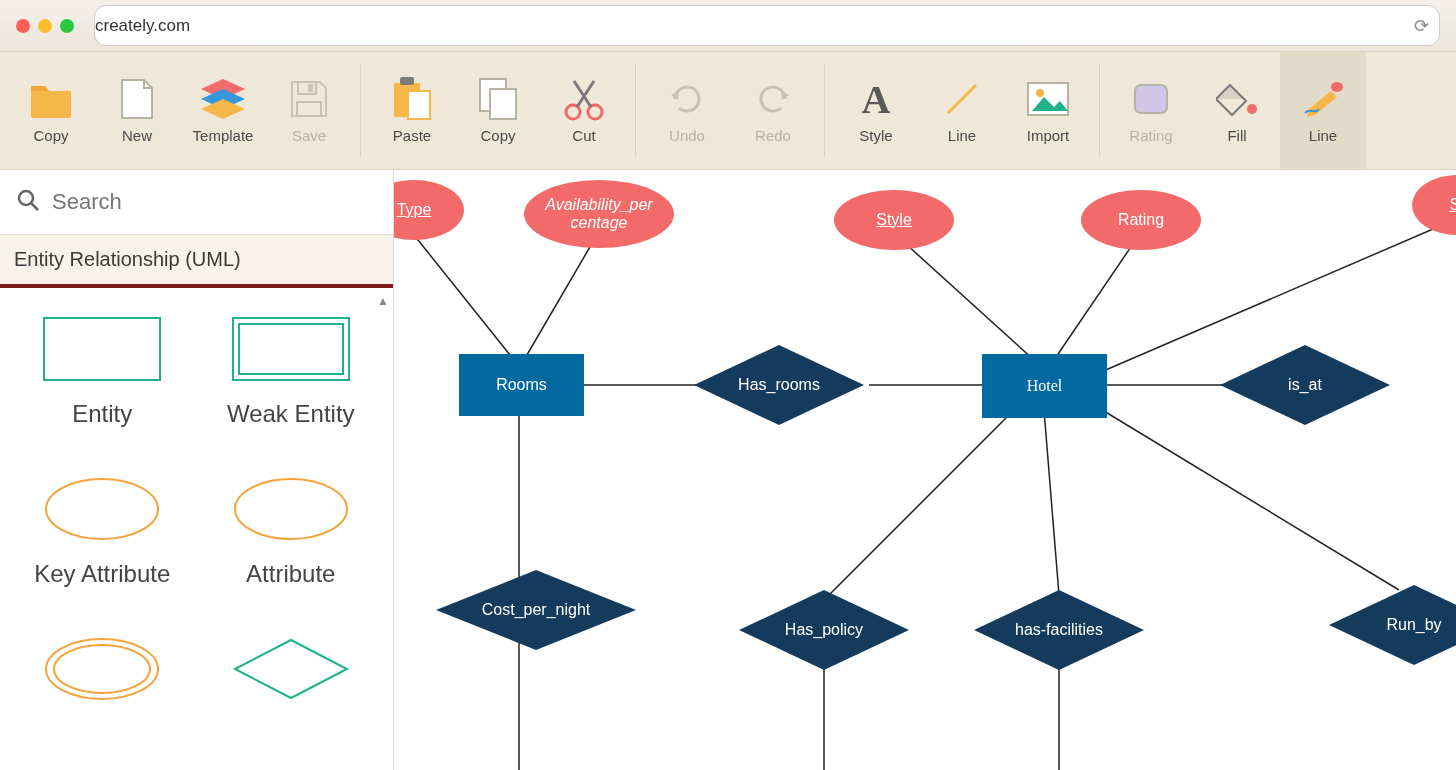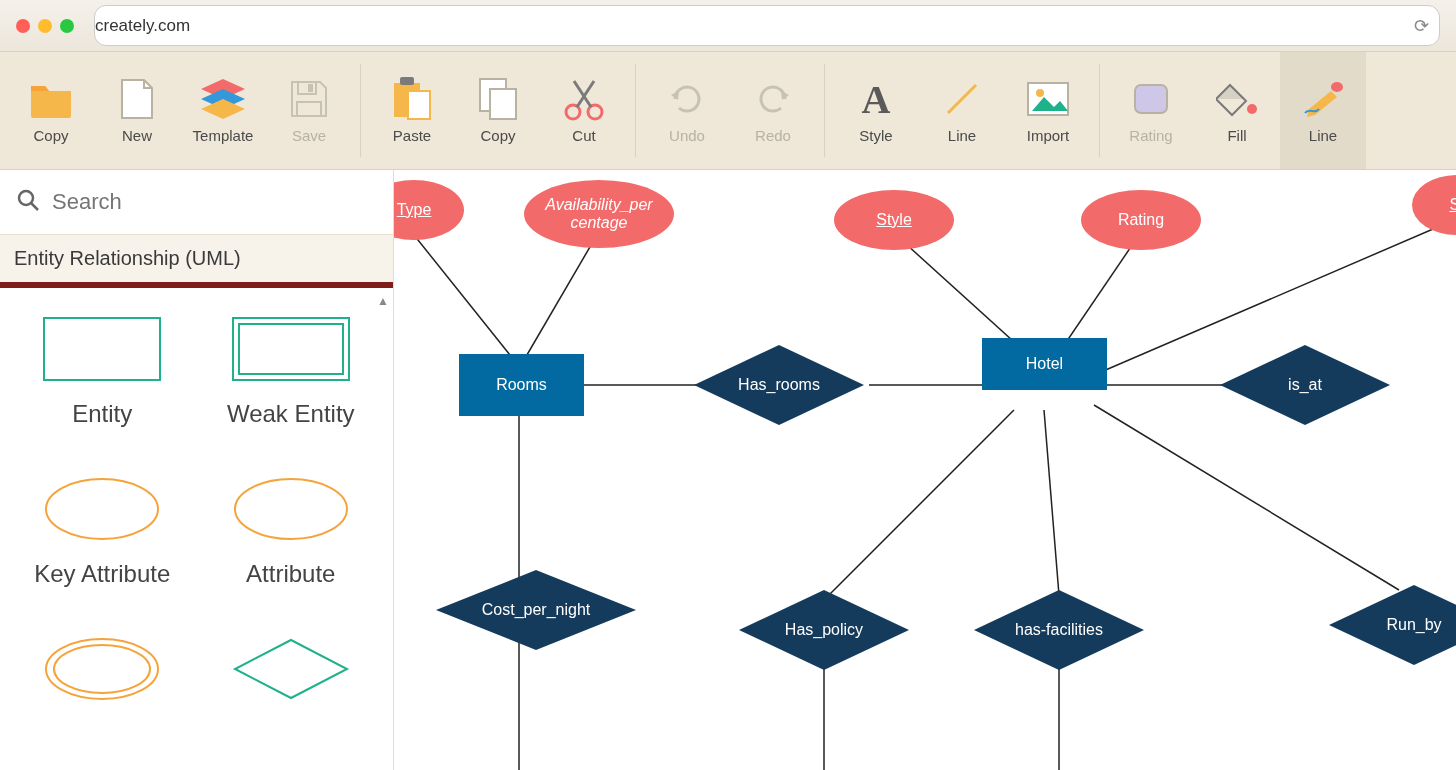--- a/index.html
+++ b/index.html
@@ -19,21 +19,21 @@
   .tb-btn.disabled { color: #b8b2a3; }
   .tb-btn.active { background: #e3dbc9; }
   .tb-divider { width: 1px; background: #d9d2c2; margin: 12px 8px; }
   .tb-icon { width: 44px; height: 44px; display: flex; align-items: center; justify-content: center; }
 
   .workspace { display: flex; height: calc(770px - 52px - 118px); }
   .sidebar { width: 394px; background: #fff; border-right: 1px solid #ddd; display: flex; flex-direction: column; }
   .search-row { height: 64px; display: flex; align-items: center; padding: 0 16px; gap: 12px; }
   .search-row input { border: none; outline: none; font-size: 22px; color: #888; flex: 1; }
   .search-icon { color: #666; }
-  .category-row { height: 54px; background: #f7f3ea; display: flex; align-items: center; padding: 0 14px; font-size: 20px; color: #3a3a3a; border-top: 1px solid #e6e0d1; border-bottom: 6px solid #7f1d1d; }
+  .category-row { height: 54px; background: #f7f3ea; display: flex; align-items: center; padding: 0 14px; font-size: 20px; color: #3a3a3a; border-top: 1px solid #e6e0d1; border-bottom: 4px solid #7f1d1d; }
 
   .shapes-panel { flex: 1; overflow: auto; position: relative; }
   .shapes-grid { display: grid; grid-template-columns: 1fr 1fr; padding: 28px 12px; gap: 48px 8px; }
   .shape-cell { display: flex; flex-direction: column; align-items: center; gap: 18px; font-size: 24px; color: #444; }
   .shape-preview { width: 120px; height: 66px; }
   .scroll-indicator { position: absolute; top: 6px; right: 4px; color: #888; font-size: 12px; }
 
   .canvas { flex: 1; background: #fff; position: relative; overflow: hidden; }
 
   .node { position: absolute; display: flex; align-items: center; justify-content: center; color: #fff; font-size: 16px; text-align: center; }
@@ -300,21 +300,21 @@
     <div class="node attr-node" style="left:687px; top:20px; width:120px; height:60px;">
         <span>Rating</span>
       </div>
     <div class="node attr-node key" style="left:1018px; top:5px; width:90px; height:60px;">
         <span>St</span>
       </div>
 
     <div class="node entity-node" style="left:65px; top:184px; width:125px; height:62px;">
         <span>Rooms</span>
       </div>
-    <div class="node entity-node" style="left:588px; top:168px; width:125px; height:52px;">
+    <div class="node entity-node" style="left:588px; top:184px; width:125px; height:64px;font-family:Liberation Serif, serif;">
         <span>Hotel</span>
       </div>
 
     <div class="node rel-node" style="left:300px; top:175px;">
         <span>Has_rooms</span>
       </div>
     <div class="node rel-node" style="left:826px; top:175px;">
         <span>is_at</span>
       </div>
     <div class="node rel-node" style="left:42px; top:400px; width:200px;">

